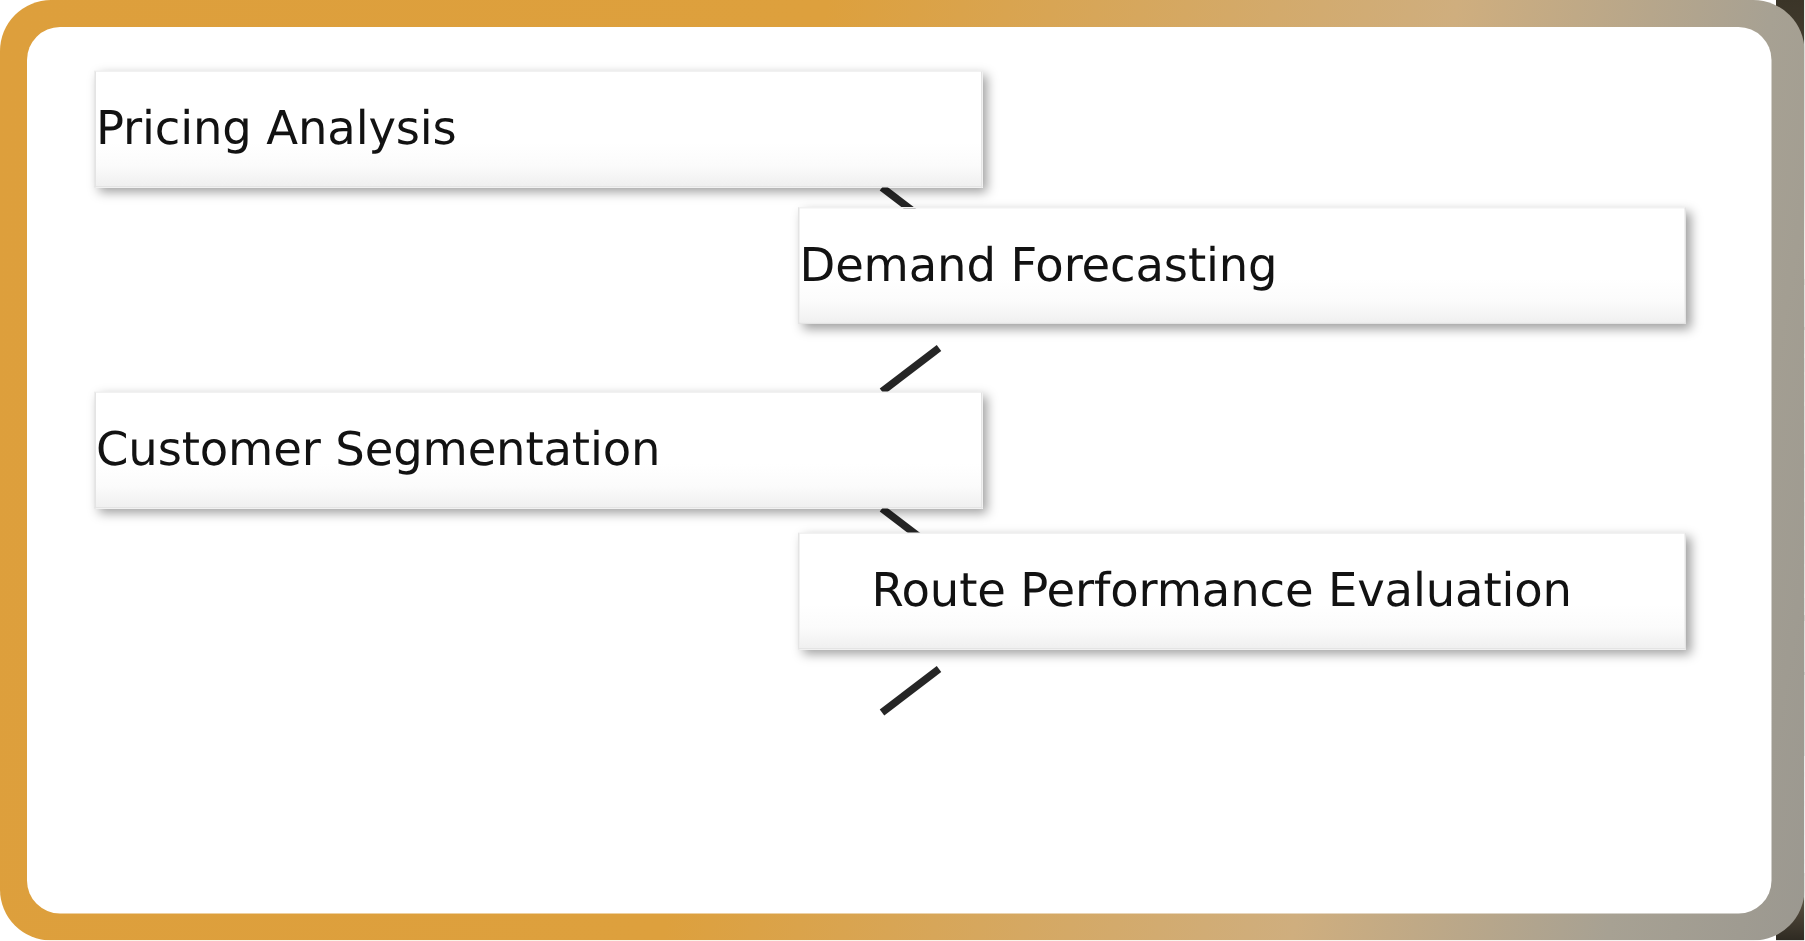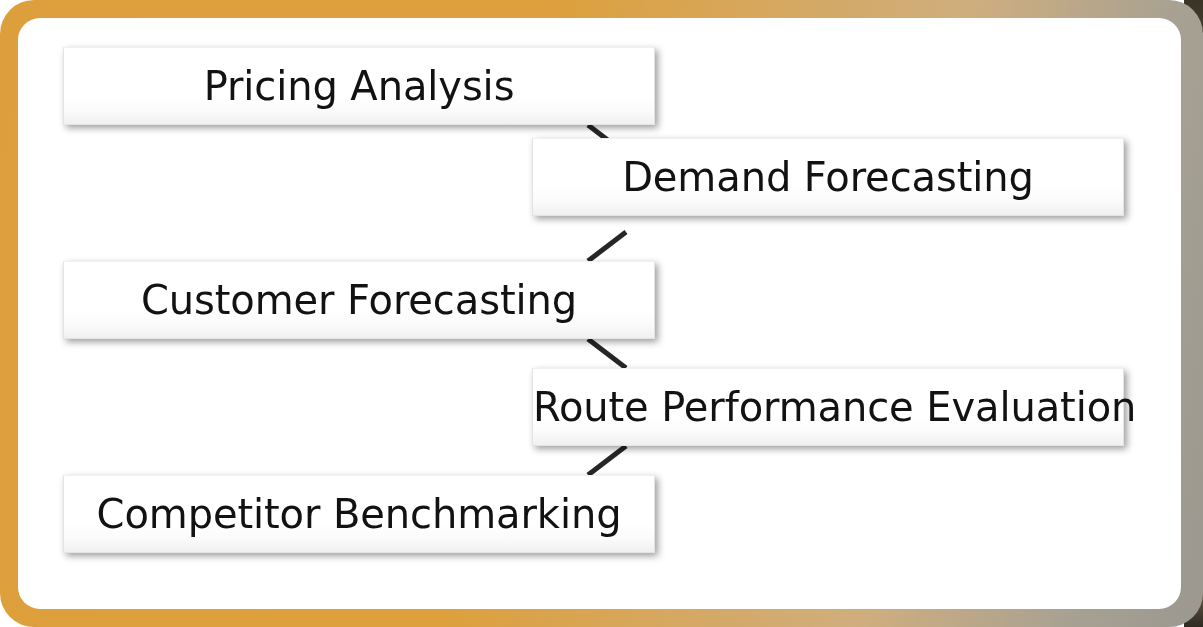--- a/index.html
+++ b/index.html
@@ -87,38 +87,37 @@
     background: linear-gradient(180deg, #ffffff 0%, #ffffff 62%, #fbfbfb 82%, #f0f0f0 100%);
     border: 1px solid #e4e4e4;
     border-top: 1px solid #f1f1f1;
     box-shadow: 3px 3px 7px rgba(0,0,0,0.38);
     display: flex;
     align-items: center;
     z-index: 3;
   }
   .node .label {
     width: 100%;
-    text-align: center;
-    font-size: 40px;
+    font-size: 31px;
     line-height: 1.1;
     color: #121212;
     font-family: "DejaVu Sans", "Liberation Sans", sans-serif;
     font-weight: 400;
     letter-spacing: -0.1px;
     white-space: nowrap;
   }
 
   
   .node.left  { left: 45px; width: 592px; }
   .node.right { left: 514px; width: 592px; }
 
   .n1 { top: 29px;  height: 78px; }
   .n2 { top: 120px; height: 78px; }
   .n3 { top: 243px; height: 78px; }
-  .n4 { top: 350px; height: 78px; }
+  .n4 { top: 337px; height: 78px; padding-left: 48px; }
   .n5 { top: 457px; height: 78px; }
 
   
   .connectors {
     position: absolute;
     left: 0;
     top: 0;
     width: 100%;
     height: 100%;
     z-index: 2;
@@ -153,26 +152,23 @@
 
       <div class="node left n1">
         <span class="label">Pricing Analysis</span>
       </div>
 
       <div class="node right n2">
         <span class="label">Demand Forecasting</span>
       </div>
 
       <div class="node left n3">
-        <span class="label">Customer Forecasting</span>
+        <span class="label">Customer Segmentation</span>
       </div>
 
       <div class="node right n4">
         <span class="label">Route Performance Evaluation</span>
       </div>
 
-      <div class="node left n5">
-        <span class="label">Competitor Benchmarking</span>
-      </div>
 
     </div>
   </div>
 </div>
 
 </body></html>

